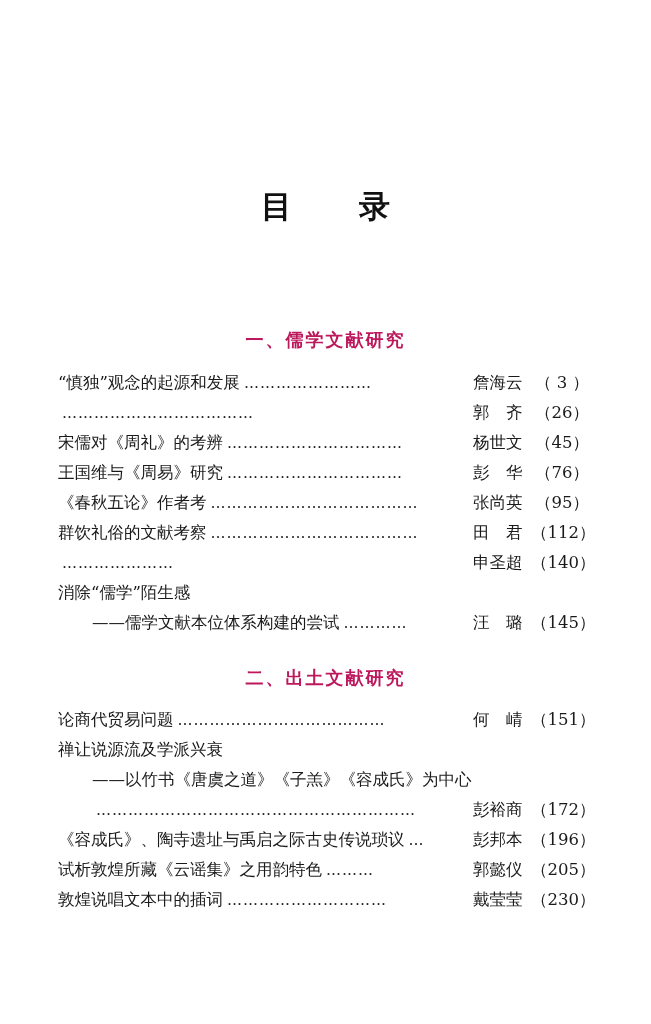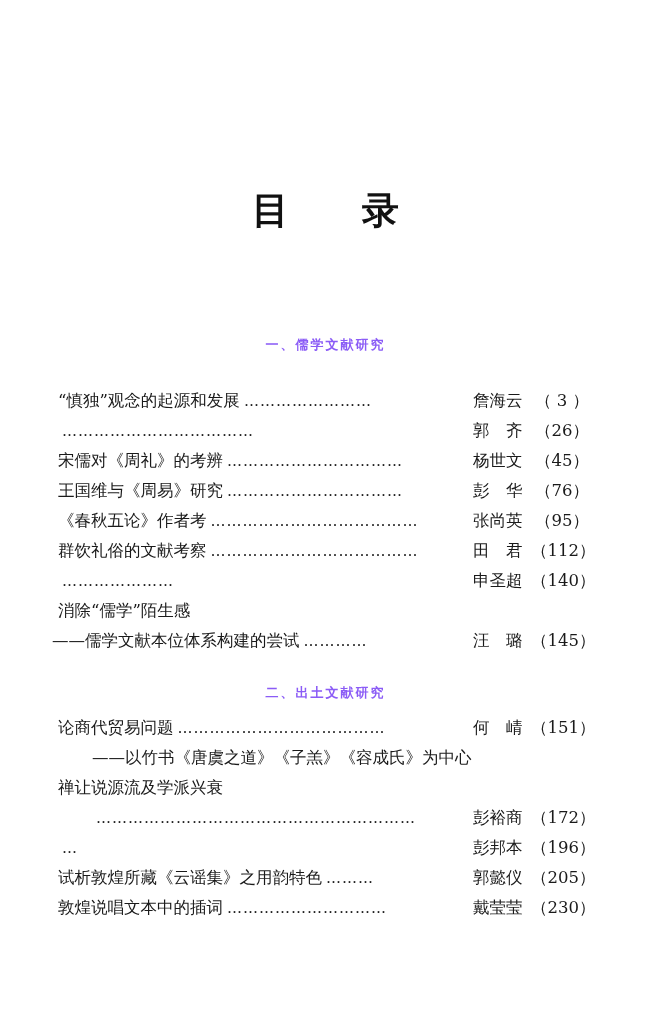--- a/index.html
+++ b/index.html
@@ -16,43 +16,43 @@
     overflow: hidden;
   }
   .page {
     width: 651px;
     height: 1024px;
     position: relative;
     box-sizing: border-box;
   }
   .toc-title {
     text-align: center;
-    font-size: 37px;
+    font-size: 31px;
     letter-spacing: 18px;
     font-weight: bold;
     margin-top: 186px;
     margin-bottom: 0;
     text-indent: 18px;
     color: #111;
   }
   .section-heading {
     text-align: center;
-    font-size: 13px;
+    font-size: 18px;
     font-weight: bold;
     letter-spacing: 2px;
-    color: #8b5cf6;
+    color: #be185d;
   }
   .sec1-heading { margin-top: 100px; }
   .sec2-heading { margin-top: 28px; }
   .entries {
     margin: 0;
     padding: 0;
     list-style: none;
   }
-  .sec1-entries { margin-top: 32px; }
+  .sec1-entries { margin-top: 16px; }
   .sec2-entries { }
   .entry {
     display: flex;
     align-items: baseline;
     font-size: 16.5px;
     line-height: 30px;
     padding: 0 62px 0 58px;
     white-space: nowrap;
   }
   .entry .etitle {
@@ -78,21 +78,21 @@
     width: 58px;
     text-align: right;
     font-family: "DejaVu Serif", "Liberation Serif", serif;
   }
   .entry.cont {
     display: block;
     padding-left: 58px;
   }
   .entry.subline {
     display: flex;
-    padding-left: 52px;
+    padding-left: 92px;
   }
   .entry.subline-wide {
     display: block;
     padding-left: 92px;
   }
   .entry.leaderonly {
     display: flex;
     padding-left: 92px;
   }
 </style>
@@ -159,32 +159,33 @@
 
   <h2 class="section-heading sec2-heading">二、出土文献研究</h2>
 
   <ul class="entries sec2-entries">
     <li class="entry">
       <span class="etitle">论商代贸易问题</span>
       <span class="leader">…………………………………</span>
       <span class="author">何　崝</span>
       <span class="page-no">（151）</span>
     </li>
+    <li class="entry cont">
+      <span class="etitle">禅让说源流及学派兴衰</span>
+    </li>
     <li class="entry subline-wide">
       <span class="etitle">——以竹书《唐虞之道》《子羔》《容成氏》为中心</span>
-    </li>
-    <li class="entry cont">
-      <span class="etitle">禅让说源流及学派兴衰</span>
     </li>
     <li class="entry leaderonly">
       <span class="leader">……………………………………………………</span>
       <span class="author">彭裕商</span>
       <span class="page-no">（172）</span>
     </li>
     <li class="entry">
+      <span class="etitle">《容成氏》、陶寺遗址与禹启之际古史传说琐议</span>
       <span class="leader">…</span>
       <span class="author">彭邦本</span>
       <span class="page-no">（196）</span>
     </li>
     <li class="entry">
       <span class="etitle">试析敦煌所藏《云谣集》之用韵特色</span>
       <span class="leader">………</span>
       <span class="author">郭懿仪</span>
       <span class="page-no">（205）</span>
     </li>

